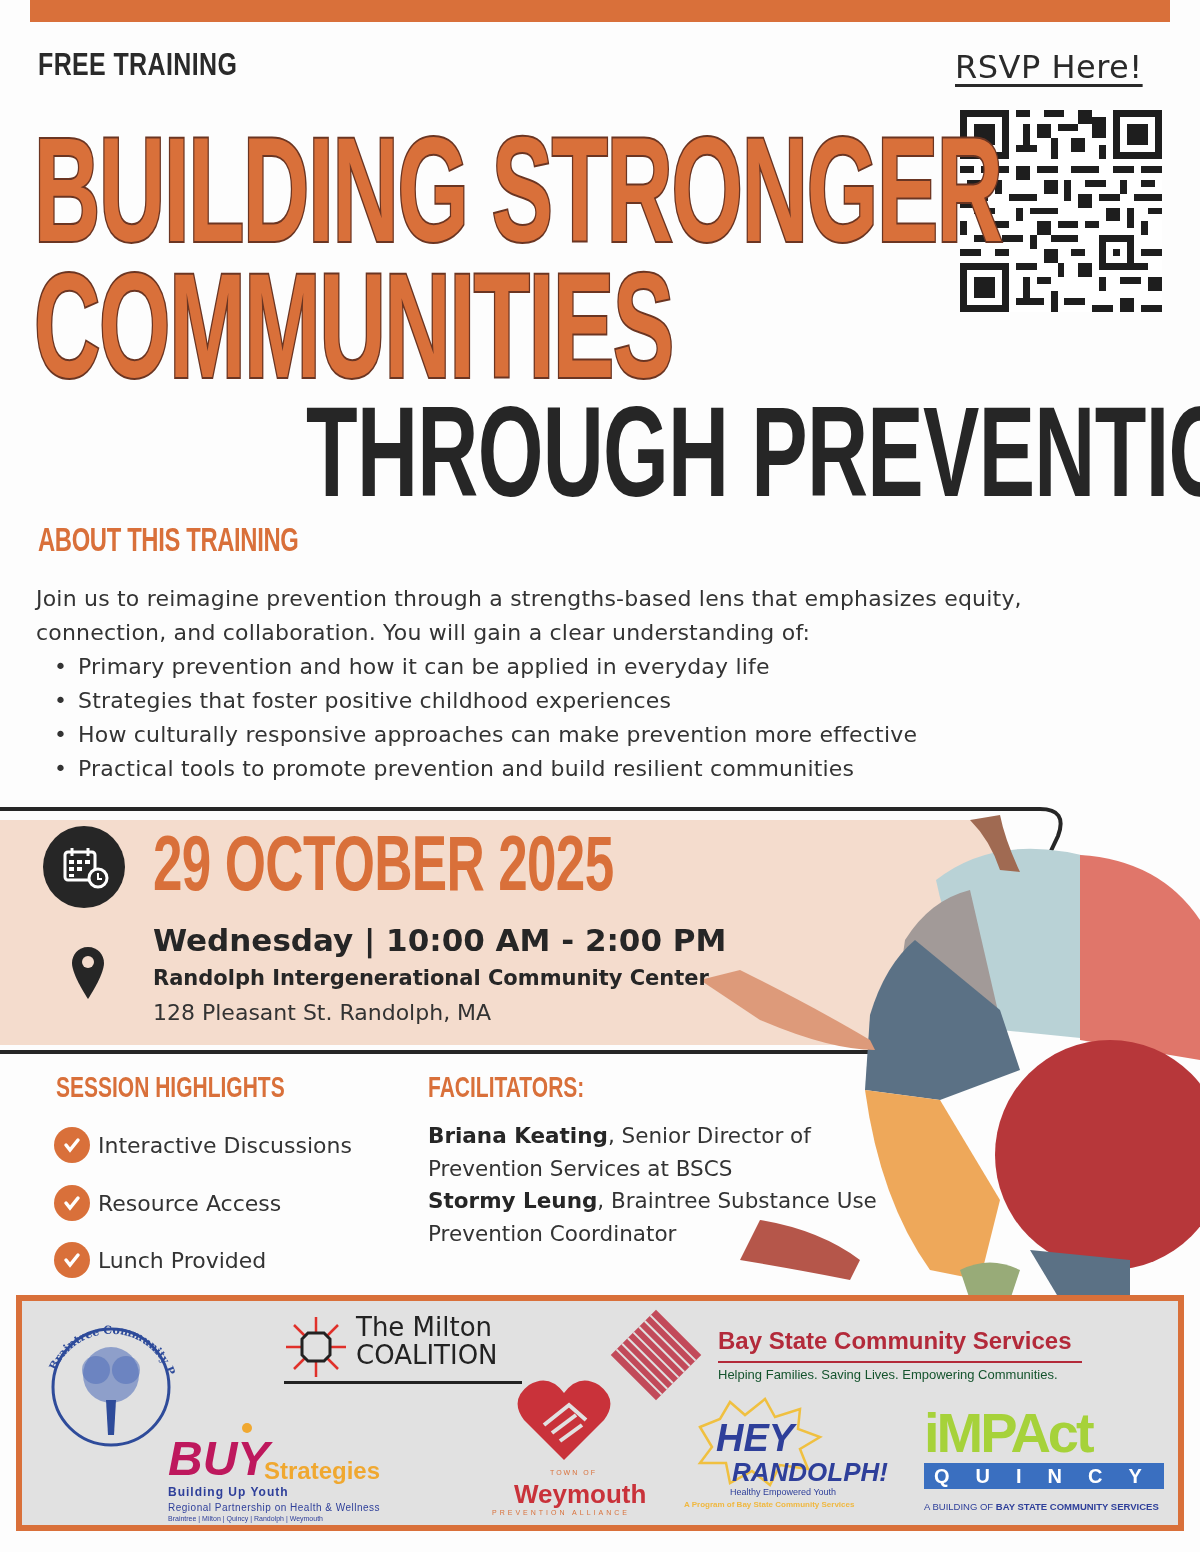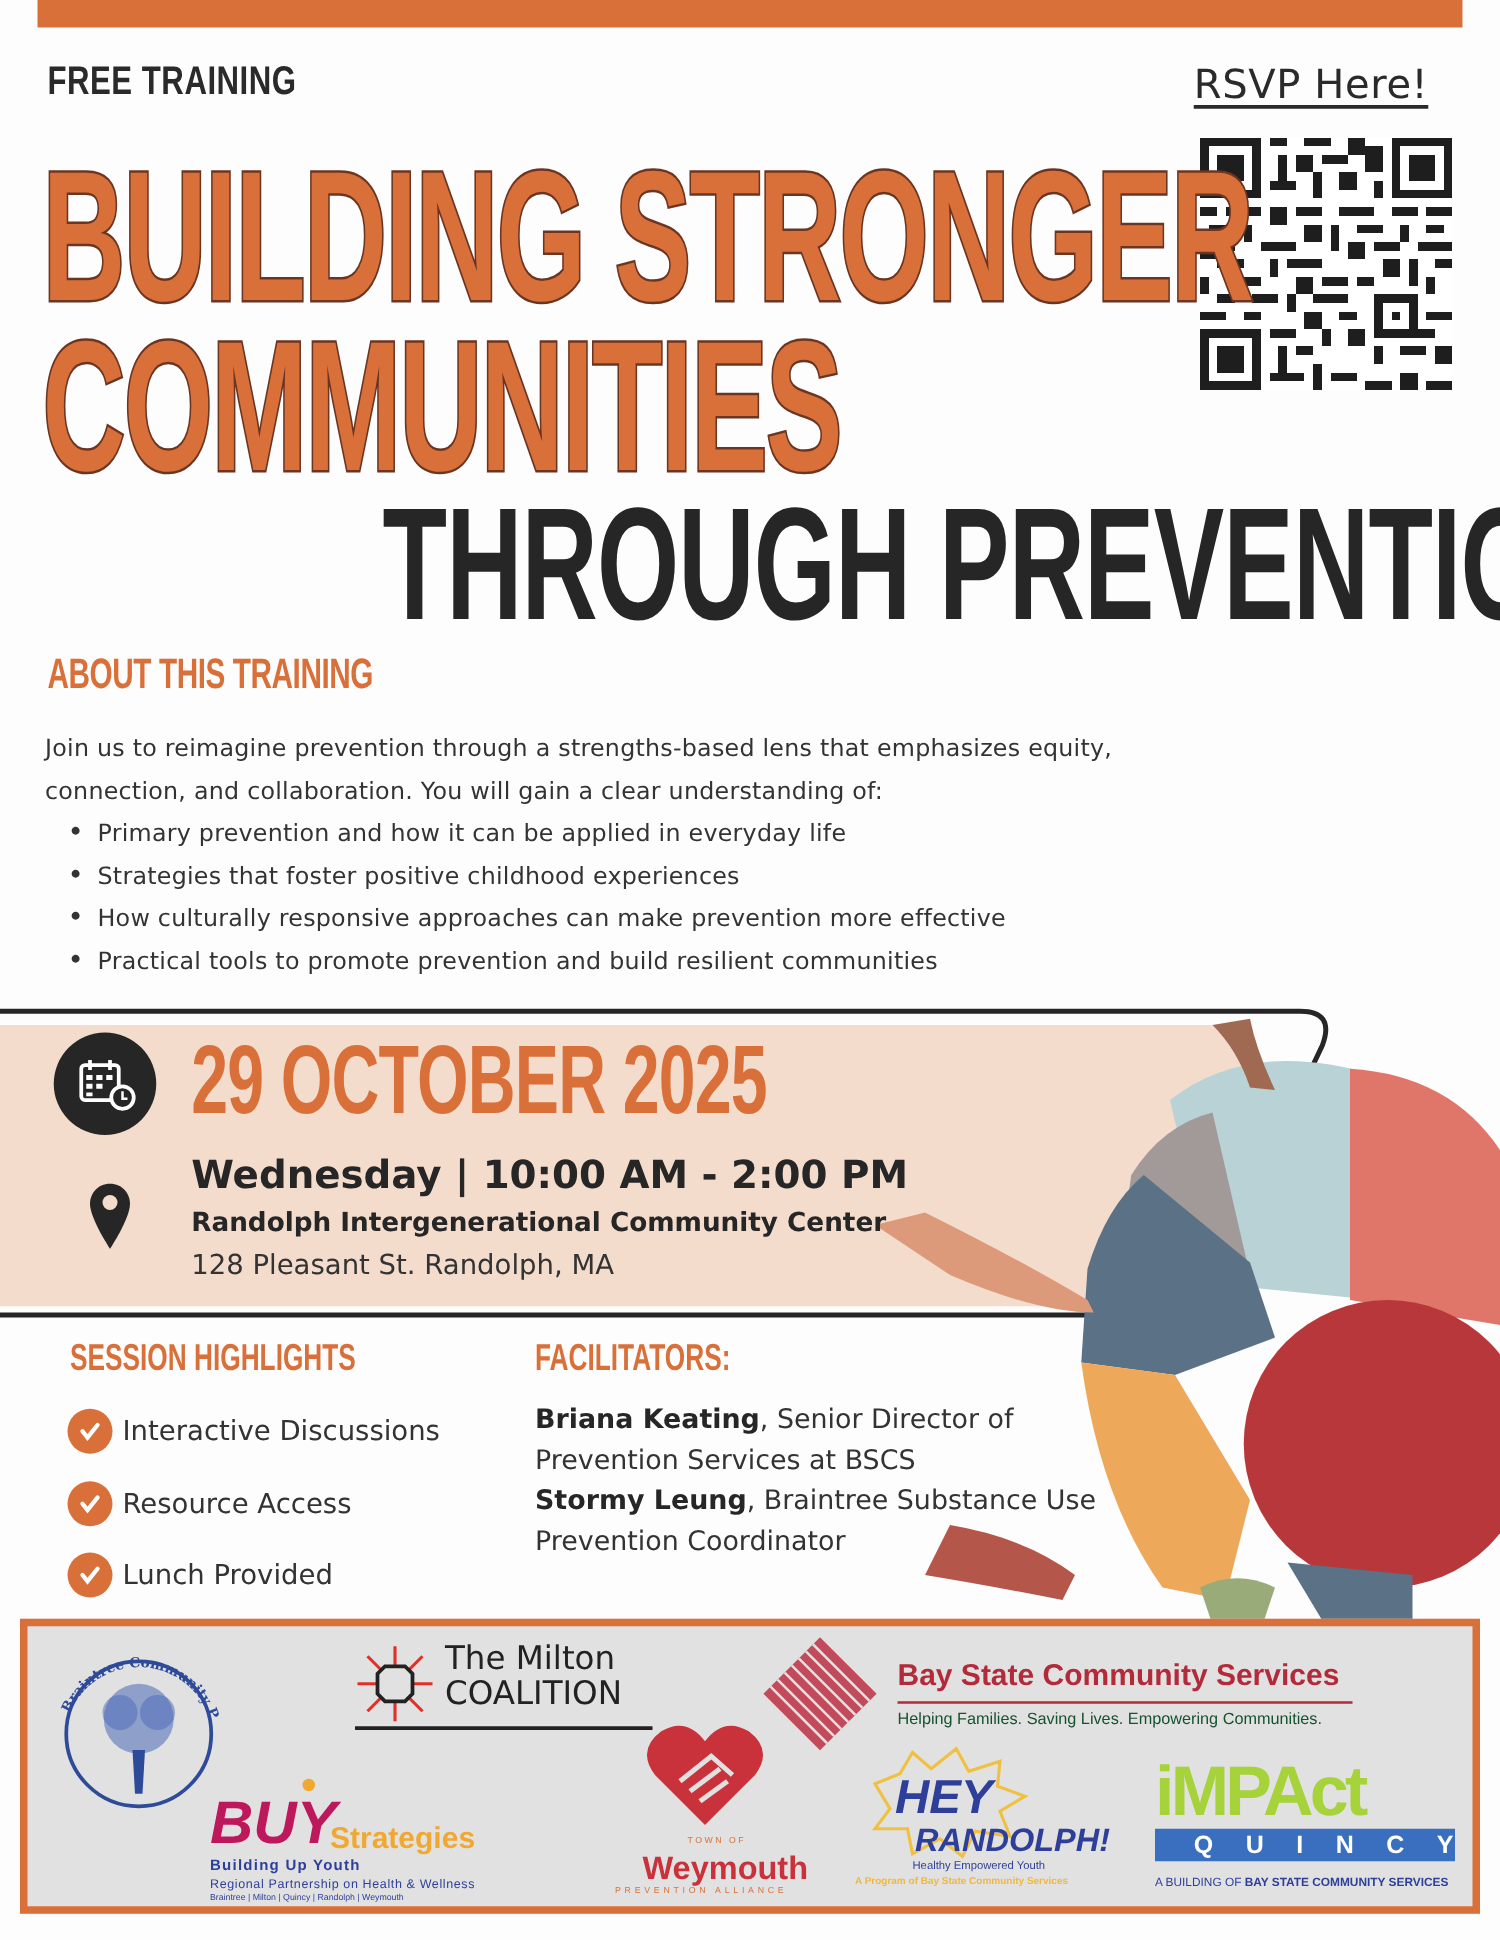--- a/index.html
+++ b/index.html
@@ -13,21 +13,21 @@
   .rsvp { position: absolute; left: 955px; top: 48px; font-family: "DejaVu Sans", sans-serif; font-size: 32px; color: #2a2a2a; text-decoration: underline; text-underline-offset: 6px; text-decoration-thickness: 3px; letter-spacing: 0.5px; }
   .qr { position: absolute; left: 960px; top: 110px; width: 202px; height: 202px; background: #fff; }
 
   .headline { position: absolute; font-family: "Liberation Sans", sans-serif; font-weight: bold; line-height: 1; transform-origin: left top; white-space: nowrap; }
   .hl-orange { color: #d9703a; -webkit-text-stroke: 4px #6b3522; paint-order: stroke fill; font-size: 148px; letter-spacing: -2px; transform: scaleX(0.62); }
   .hl-1 { left: 34px; top: 116px; }
   .hl-2 { left: 34px; top: 252px; }
   .hl-3 { left: 306px; top: 388px; color: #262626; font-size: 128px; letter-spacing: -1px; transform: scaleX(0.66); }
 
   .about-title { position: absolute; left: 38px; top: 520px; color: #d9703a; font-weight: bold; font-size: 34px; transform: scaleX(0.70); transform-origin: left top; letter-spacing: -0.5px; }
-  .about-body { position: absolute; left: 36px; top: 582px; width: 1140px; font-family: "DejaVu Sans", sans-serif; font-size: 19px; line-height: 34px; color: #333; letter-spacing: 0.2px; }
+  .about-body { position: absolute; left: 36px; top: 582px; width: 1140px; font-family: "DejaVu Sans", sans-serif; font-size: 22px; line-height: 34px; color: #333; letter-spacing: 0.2px; }
   .about-body ul { list-style: none; margin-left: 18px; }
   .about-body li { position: relative; padding-left: 24px; }
   .about-body li::before { content: "•"; position: absolute; left: 0; top: 0; font-size: 22px; color: #333; }
 
   .event-band { position: absolute; left: 0; top: 806px; width: 1058px; height: 247px; }
   .event-bg { position: absolute; left: 0; top: 14px; width: 1000px; height: 225px; background: #f4dccd; }
   .event-svg { position: absolute; left: 0; top: 0; }
 
   .cal-circle { position: absolute; left: 43px; top: 826px; width: 82px; height: 82px; border-radius: 50%; background: #262626; }
   .date-text { position: absolute; left: 153px; top: 824px; color: #d9703a; font-weight: bold; font-size: 78px; line-height: 1; transform: scaleX(0.68); transform-origin: left top; letter-spacing: -1px; white-space: nowrap; }
@@ -330,16 +330,16 @@
     </svg>
     <div class="small-cap" style="position:absolute;left:36px;top:20px;font-size:38px;font-weight:bold;font-style:italic;color:#2e3f9a;">HEY</div>
     <div class="small-cap" style="position:absolute;left:52px;top:60px;font-size:26px;font-weight:bold;font-style:italic;color:#2e3f9a;">RANDOLPH!</div>
     <div class="small-cap" style="position:absolute;left:50px;top:90px;font-size:9px;color:#2e3f9a;">Healthy Empowered Youth</div>
     <div class="small-cap" style="position:absolute;left:4px;top:103px;font-size:8px;font-weight:bold;color:#f0b840;">A Program of Bay State Community Services</div>
   </div>
 
   <div class="logo" style="left:902px;top:104px;width:250px;height:120px;">
     <div class="small-cap" style="position:absolute;left:0;top:0;font-size:56px;font-weight:bold;color:#a6d23a;letter-spacing:-3px;line-height:1;">iMPAct</div>
     <div style="position:absolute;left:0;top:58px;width:240px;height:26px;background:#3a6fc0;"></div>
-    <div class="small-cap" style="position:absolute;left:0;top:58px;width:240px;text-align:center;font-size:20px;font-weight:bold;color:#fff;letter-spacing:26px;padding-left:31px;line-height:26px;">QUINCY</div>
+    <div class="small-cap" style="position:absolute;left:0;top:58px;width:240px;text-align:center;font-size:20px;font-weight:bold;color:#fff;letter-spacing:26px;padding-left:10px;line-height:26px;">QUINCY</div>
     <div class="small-cap" style="position:absolute;left:0;top:96px;font-size:9.5px;color:#2e3f9a;"><span>A BUILDING OF </span><b>BAY STATE COMMUNITY SERVICES</b></div>
   </div>
 </div>
 
 </body></html>

